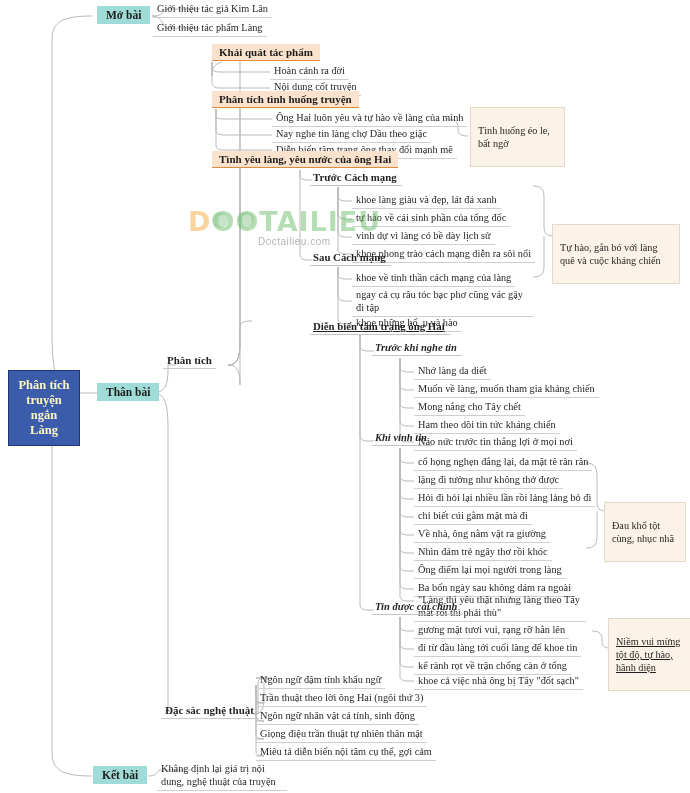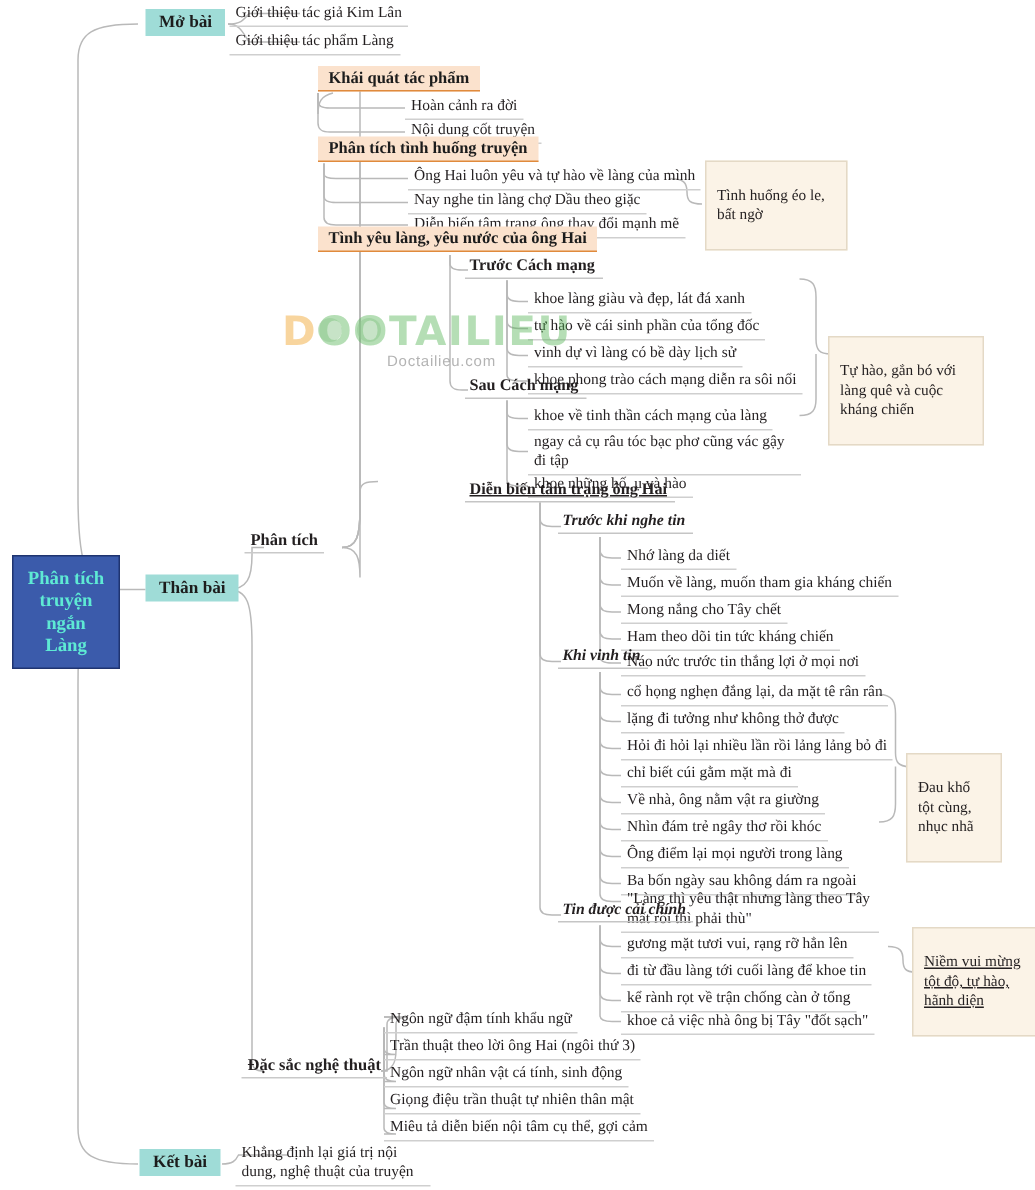--- a/index.html
+++ b/index.html
@@ -16,21 +16,21 @@
   #canvas { position: absolute; inset: 0; }
   svg.lines { position: absolute; left: 0; top: 0; width: 690px; height: 793px; pointer-events: none; }
   svg.lines path { fill: none; stroke: #b9b9b9; stroke-width: 1; }
 
   .node { position: absolute; white-space: nowrap; }
 
   
   .root {
     background: #3b5bab;
     border: 1px solid #1f3470;
-    color: #5eead4;
+    color: #fef9c3;
     font-weight: bold;
     text-align: center;
     font-size: 12.5px;
     line-height: 15px;
     padding: 7px 9px;
     white-space: normal;
   }
 
   
   .teal {
@@ -235,42 +235,42 @@
   <div class="node leaf" style="left:352px; top:192px;">khoe làng giàu và đẹp, lát đá xanh</div>
   <div class="node leaf" style="left:352px; top:210px;">tự hào về cái sinh phần của tổng đốc</div>
   <div class="node leaf" style="left:352px; top:228px;">vinh dự vì làng có bề dày lịch sử</div>
   <div class="node leaf" style="left:352px; top:246px;">khoe phong trào cách mạng diễn ra sôi nổi</div>
 
   <div class="node subhead" style="left:310px; top:250px;">Sau Cách mạng</div>
   <div class="node leaf" style="left:352px; top:270px;">khoe về tinh thần cách mạng của làng</div>
   <div class="node leaf wrap" style="left:352px; top:287px; width:182px;">ngay cả cụ râu tóc bạc phơ cũng vác gậy đi tập</div>
   <div class="node leaf" style="left:352px; top:315px;">khoe những hố, ụ và hào</div>
 
-  <div class="node note" style="left:552px; top:224px; width:104px;">Tự hào, gắn bó với làng quê và cuộc kháng chiến</div>
+  <div class="node note" style="left:552px; top:224px; width:128px;">Tự hào, gắn bó với làng quê và cuộc kháng chiến</div>
 
   <div class="node subhead" style="left:310px; top:319px;text-decoration:underline;">Diễn biến tâm trạng ông Hai</div>
 
   <div class="node subhead-i" style="left:372px; top:341px;">Trước khi nghe tin</div>
   <div class="node leaf" style="left:414px; top:363px;">Nhớ làng da diết</div>
   <div class="node leaf" style="left:414px; top:381px;">Muốn về làng, muốn tham gia kháng chiến</div>
   <div class="node leaf" style="left:414px; top:399px;">Mong nắng cho Tây chết</div>
   <div class="node leaf" style="left:414px; top:417px;">Ham theo dõi tin tức kháng chiến</div>
   <div class="node leaf" style="left:414px; top:434px;">Náo nức trước tin thắng lợi ở mọi nơi</div>
 
   <div class="node subhead-i" style="left:372px; top:431px;">Khi vinh tin</div>
   <div class="node leaf" style="left:414px; top:454px;">cổ họng nghẹn đắng lại, da mặt tê rân rân</div>
   <div class="node leaf" style="left:414px; top:472px;">lặng đi tưởng như không thở được</div>
   <div class="node leaf" style="left:414px; top:490px;">Hỏi đi hỏi lại nhiều lần rồi lảng lảng bỏ đi</div>
   <div class="node leaf" style="left:414px; top:508px;">chỉ biết cúi gằm mặt mà đi</div>
   <div class="node leaf" style="left:414px; top:526px;">Về nhà, ông nằm vật ra giường</div>
   <div class="node leaf" style="left:414px; top:544px;">Nhìn đám trẻ ngây thơ rồi khóc</div>
   <div class="node leaf" style="left:414px; top:562px;">Ông điểm lại mọi người trong làng</div>
   <div class="node leaf" style="left:414px; top:580px;">Ba bốn ngày sau không dám ra ngoài</div>
   <div class="node leaf wrap" style="left:414px; top:592px; width:172px;">"Làng thì yêu thật nhưng làng theo Tây mất rồi thì phải thù"</div>
-  <div class="node note" style="left:604px; top:502px; width:64px;">Đau khổ tột cùng, nhục nhã</div>
+  <div class="node note" style="left:604px; top:502px; width:82px;">Đau khổ tột cùng, nhục nhã</div>
 
   <div class="node subhead-i" style="left:372px; top:600px;">Tin được cải chính</div>
   <div class="node leaf" style="left:414px; top:622px;">gương mặt tươi vui, rạng rỡ hẳn lên</div>
   <div class="node leaf" style="left:414px; top:640px;">đi từ đầu làng tới cuối làng để khoe tin</div>
   <div class="node leaf" style="left:414px; top:658px;">kể rành rọt về trận chống càn ở tổng</div>
   <div class="node leaf" style="left:414px; top:673px;">khoe cả việc nhà ông bị Tây "đốt sạch"</div>
   <div class="node note" style="left:608px; top:618px; width:88px;text-decoration:underline;">Niềm vui mừng tột độ, tự hào, hãnh diện</div>
 
   <div class="node plain-bold" style="left:161px; top:703px;">Đặc sắc nghệ thuật</div>
   <div class="node leaf" style="left:256px; top:672px;">Ngôn ngữ đậm tính khẩu ngữ</div>

